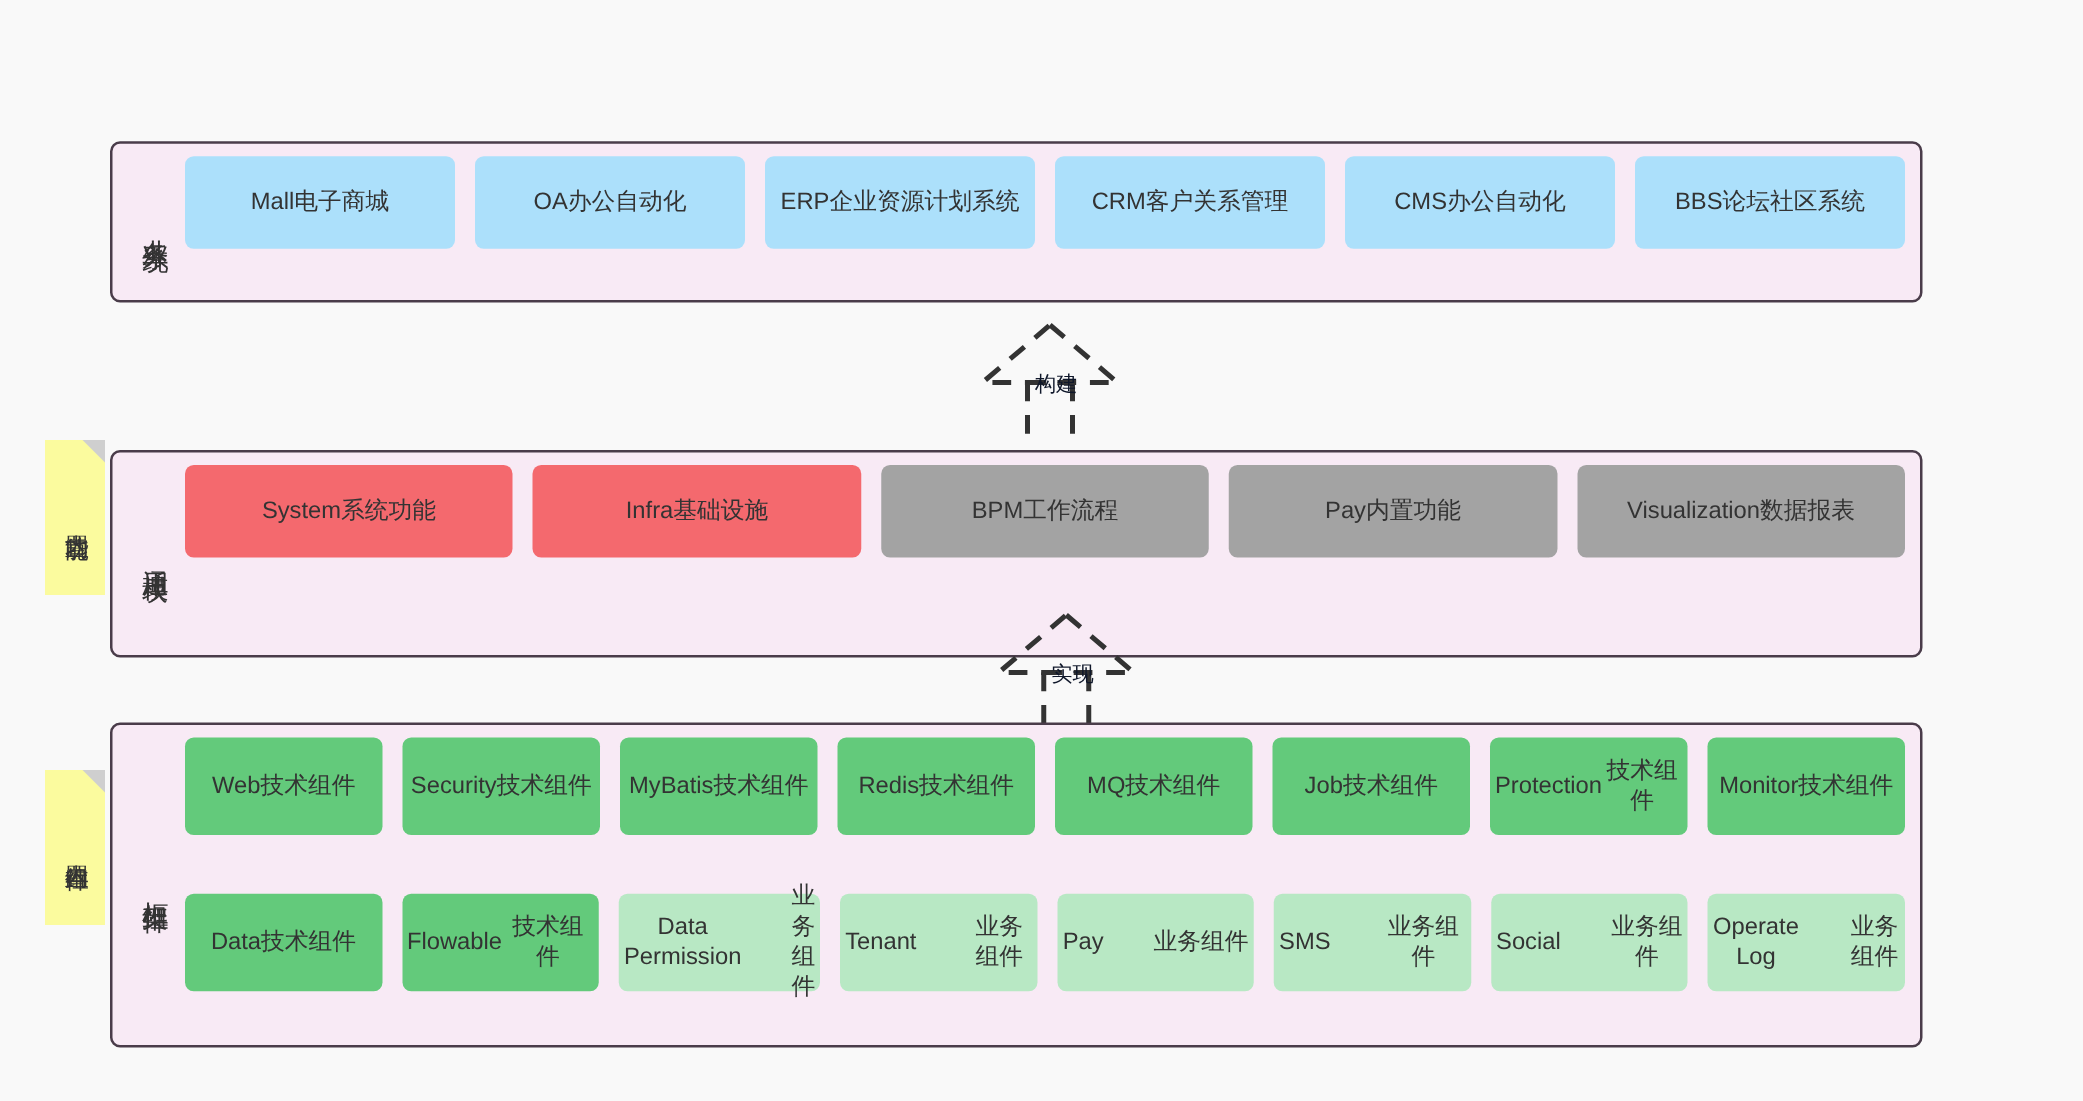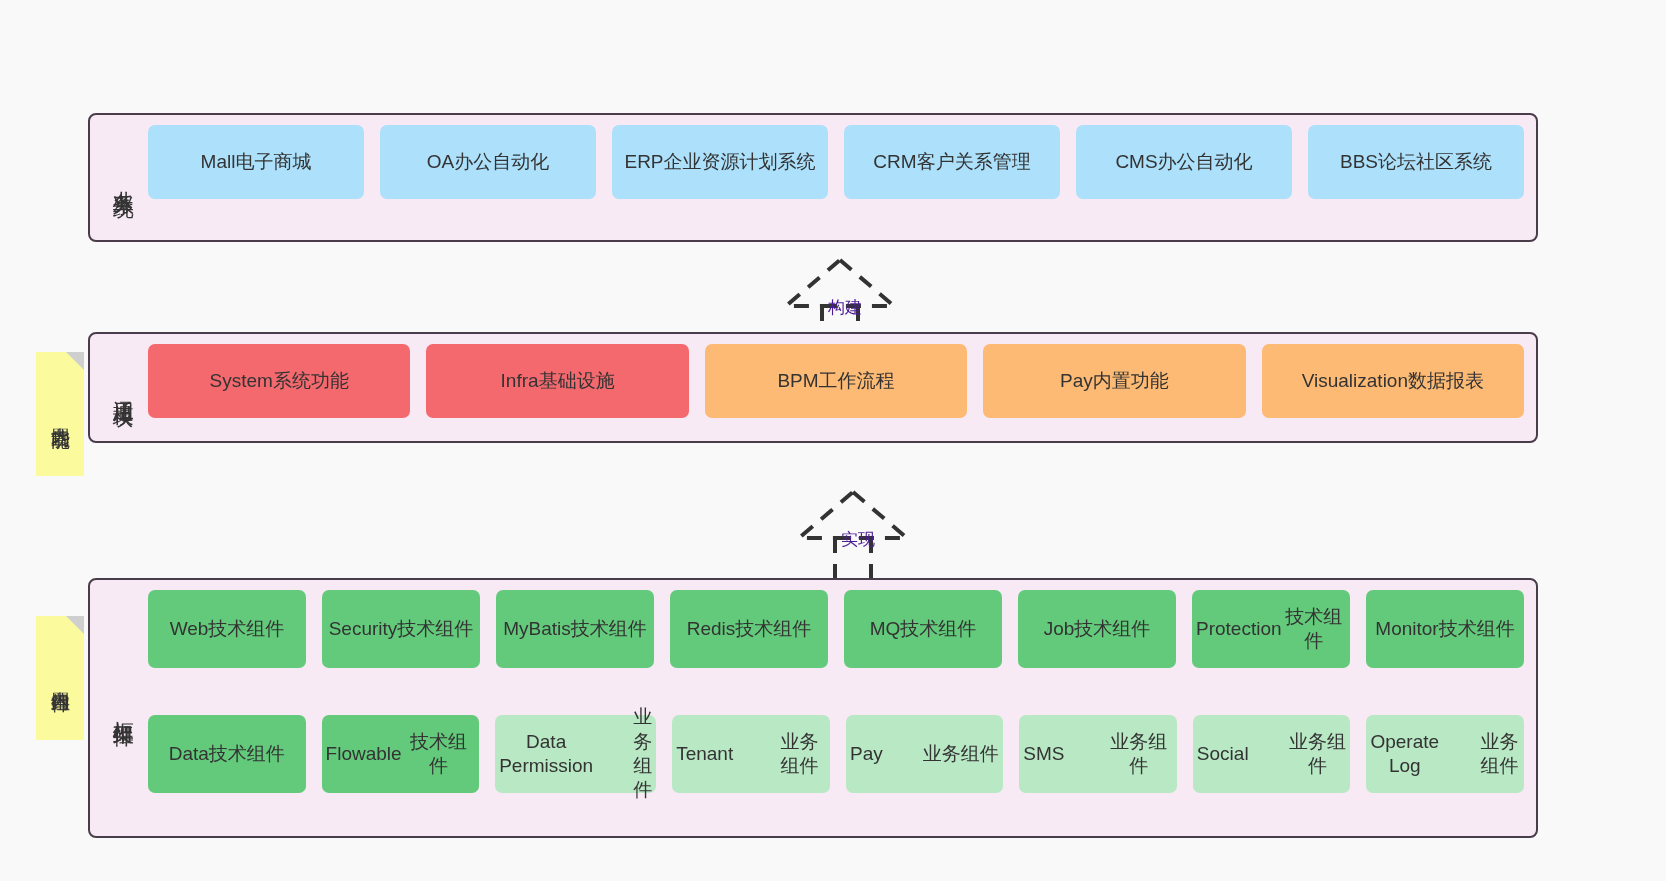--- a/index.html
+++ b/index.html
@@ -64,29 +64,29 @@
     line-height: 1.28;
     color: #333333;
     padding: 6px 4px;
   }
   .card .en { display: block; }
   .card .cn { display: block; }
 
   
   .c-blue       { background: #ace0fb; }
   .c-red        { background: #f4696e; }
-  .c-pink       { background: #fdba74; }
+  .c-pink       { background: #a3a3a3; }
   .c-green      { background: #63ca7b; }
   .c-lightgreen { background: #b8e8c4; gap: 40px; }
 
   
   #layer-business { left: 88px;  top: 113px; width: 1450px; height: 129px; }
   #layer-business .card { height: 74px; }
 
-  #layer-common   { left: 88px;  top: 332px; width: 1450px; height: 111px; }
+  #layer-common   { left: 88px;  top: 360px; width: 1450px; height: 166px; }
   #layer-common .card { height: 74px; }
 
   #layer-framework{ left: 88px;  top: 578px; width: 1450px; height: 260px; justify-content: flex-end; }
   #layer-framework .cards { gap: 14px; }
   #layer-framework .card { height: 78px; }
 
   
   .note {
     position: absolute;
     background: #fbfb9e;
@@ -118,21 +118,21 @@
     position: absolute;
     width: 160px;
     height: 96px;
   }
   .arrow svg { display: block; width: 160px; height: 96px; }
   .arrow-label {
     position: absolute;
     left: 68px;
     top: 40px;
     font-size: 17px;
-    color: #4c1d95;
+    color: #0f172a;
     background: transparent;
     white-space: nowrap;
   }
   #arrow-build  { left: 760px; top: 256px; }
   #arrow-impl   { left: 773px; top: 488px; text-align: right; }
 </style>
 </head>
 <body>
 
 <div class="layer" id="layer-business">

